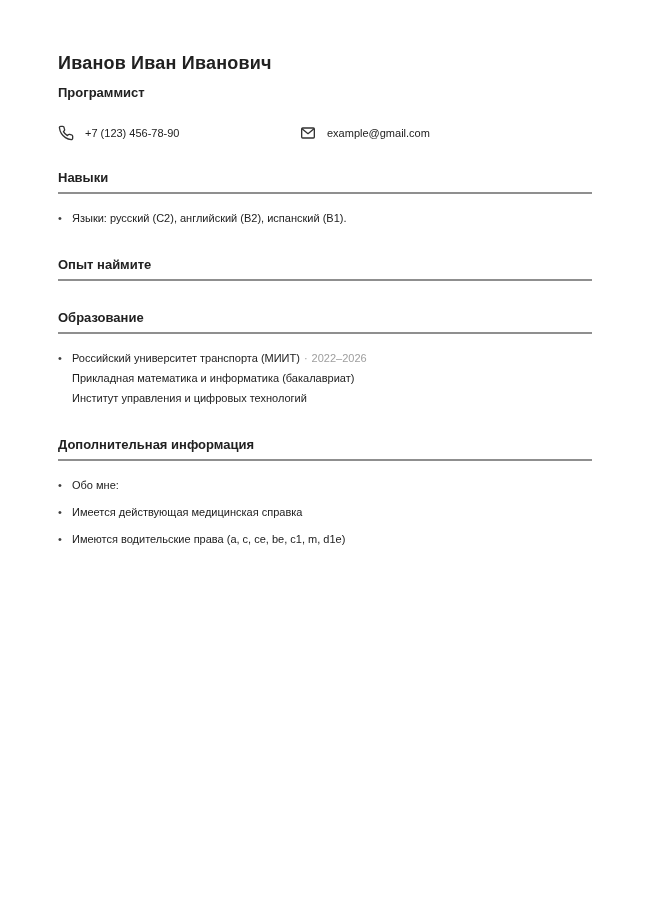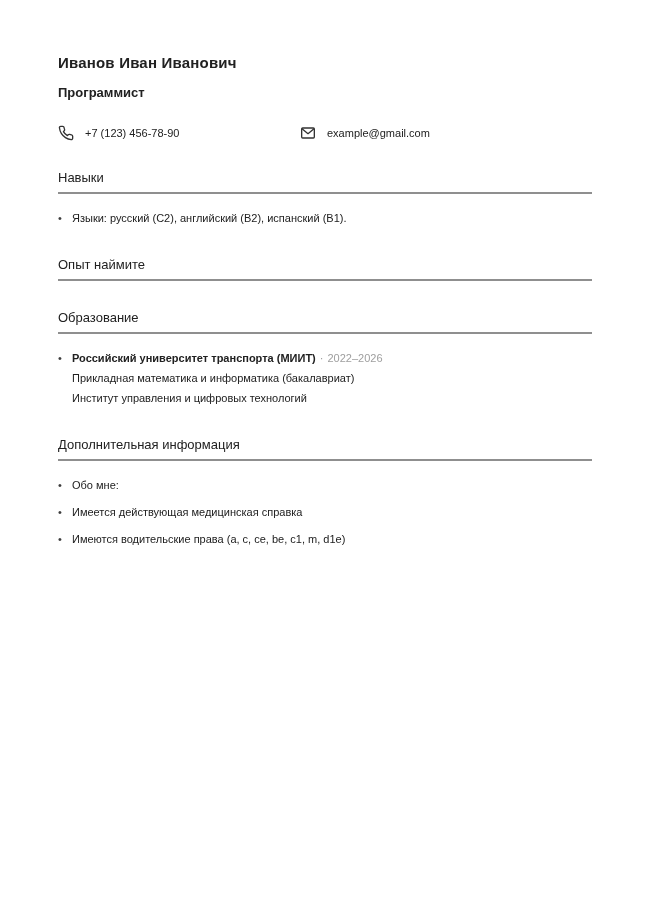--- a/index.html
+++ b/index.html
@@ -11,21 +11,21 @@
     color: #212121;
     overflow: hidden;
   }
   .page {
     width: 648px;
     height: 920px;
     background: #ffffff;
     padding: 52px 56px 0 58px;
   }
   .name {
-    font-size: 15px;
+    font-size: 18px;
     font-weight: 700;
     letter-spacing: .2px;
     line-height: 22px;
   }
   .job-title {
     font-size: 13px;
     font-weight: 700;
     margin-top: 11px;
   }
   .contacts {
@@ -42,41 +42,41 @@
   .contact .cicon {
     width: 16px;
     height: 16px;
     margin-right: 11px;
     display: inline-flex;
   }
   .contact .cicon svg { width: 16px; height: 16px; }
   .section { margin-top: 29px; }
   .section-heading {
     font-size: 13px;
-    font-weight: 400;
+    font-weight: 700;
     padding-bottom: 7px;
     border-bottom: 2px solid #8f8f8f;
   }
   .items { margin-top: 14px; }
   .item {
     display: flex;
     align-items: flex-start;
     margin-bottom: 7px;
     font-size: 11px;
     line-height: 20px;
   }
   .item .bullet {
     width: 14px;
     flex: 0 0 14px;
     color: #3c3c3c;
     font-size: 11px;
     line-height: 20px;
   }
   .item .item-body { flex: 1; }
-  .org { font-weight: 700; }
+  .org { font-weight: 400; }
   .sep { color: #9e9e9e; margin: 0 4px; }
   .period { color: #9e9e9e; }
 </style>
 </head>
 <body>
 
 <div class="page">
 
   <div class="name">Иванов Иван Иванович</div>
   <div class="job-title">Программист</div>

